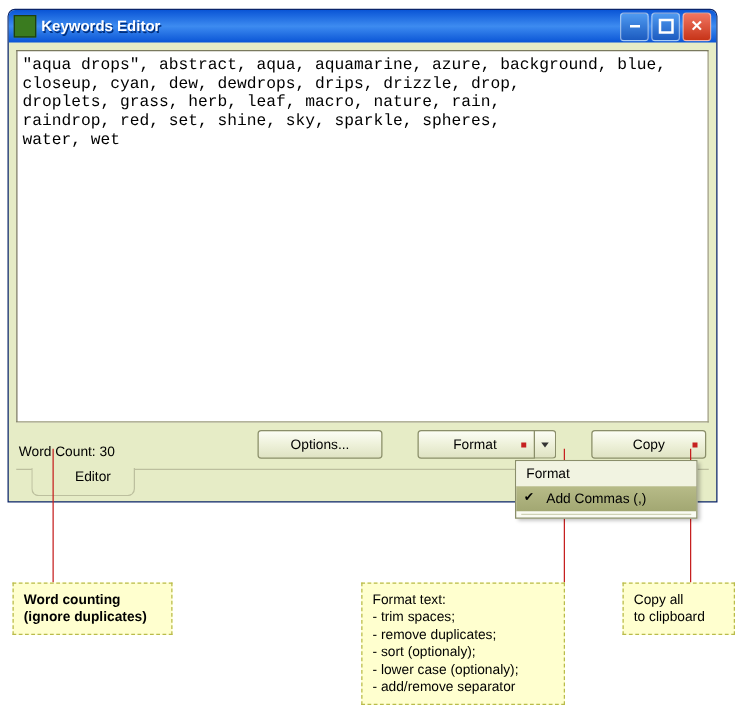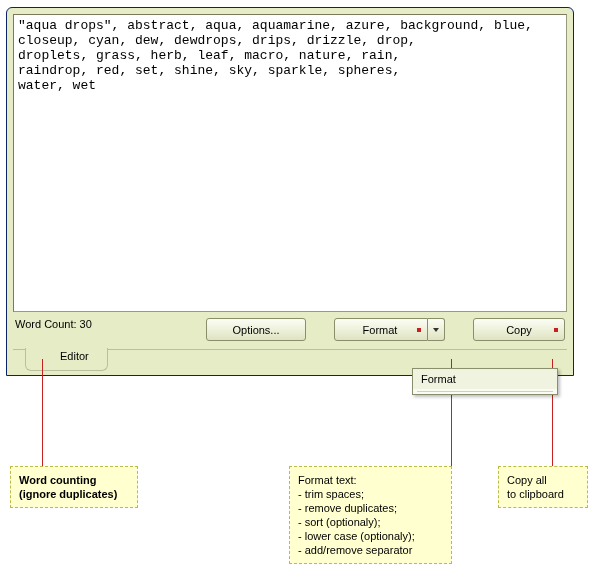--- a/index.html
+++ b/index.html
@@ -82,21 +82,21 @@
     padding: 3px 4px;
     font-family: "Courier New", monospace;
     font-size: 13px;
     line-height: 15px;
     color: #000;
     overflow: hidden;
     white-space: pre-wrap;
   }
   .statusbar {
     display: flex;
-    align-items: flex-start;
+    align-items: flex-end;
     margin-top: 6px;
     height: 24px;
     position: relative;
   }
   .wordcount {
     font-size: 11px;
     color: #000;
     padding-left: 2px;
   }
   .right-btns {
@@ -246,20 +246,35 @@
   }
   
   #line-wc { left: 42px; top: 359px; height: 107px; }
   #line-fmt { left: 451px; top: 359px; height: 107px; }
   #line-copy { left: 552px; top: 359px; height: 107px; }
 </style>
 </head>
 <body>
 
 <div class="window">
+  <div class="titlebar">
+    <span class="app-icon"></span>
+    <span class="title">Keywords Editor</span>
+    <div class="win-btns">
+      <div class="win-btn win-min">
+          <span></span>
+        </div>
+      <div class="win-btn win-max">
+          <span></span>
+        </div>
+      <div class="win-btn win-close">
+          <span></span>
+        </div>
+    </div>
+  </div>
   <div class="client">
     <div class="textarea-frame">"aqua drops", abstract, aqua, aquamarine, azure, background, blue,
 closeup, cyan, dew, dewdrops, drips, drizzle, drop,
 droplets, grass, herb, leaf, macro, nature, rain,
 raindrop, red, set, shine, sky, sparkle, spheres,
 water, wet</div>
 
     <div class="statusbar">
       <span class="wordcount">Word Count: 30</span>
       <div class="right-btns">
@@ -285,20 +300,23 @@
     <div class="tabs">
       <div class="tab tab-editor active">
         <span>Editor</span>
       </div>
     </div>
   </div>
 </div>
 
 <div class="menu">
   <div class="menu-header">Format</div>
+  <div class="menu-item selected">
+    <span>Add Commas (,)</span>
+  </div>
   <div class="menu-sep"></div>
 </div>
 
 <div class="callout-line" id="line-wc"></div>
 <div class="callout-line" id="line-fmt"></div>
 <div class="callout-line" id="line-copy"></div>
 
 <div class="callout-box" style="left:10px; top:466px; width:110px;font-weight:bold;">Word counting
 (ignore duplicates)</div>
 <div class="callout-box" style="left:289px; top:466px; width:145px;">Format text:

